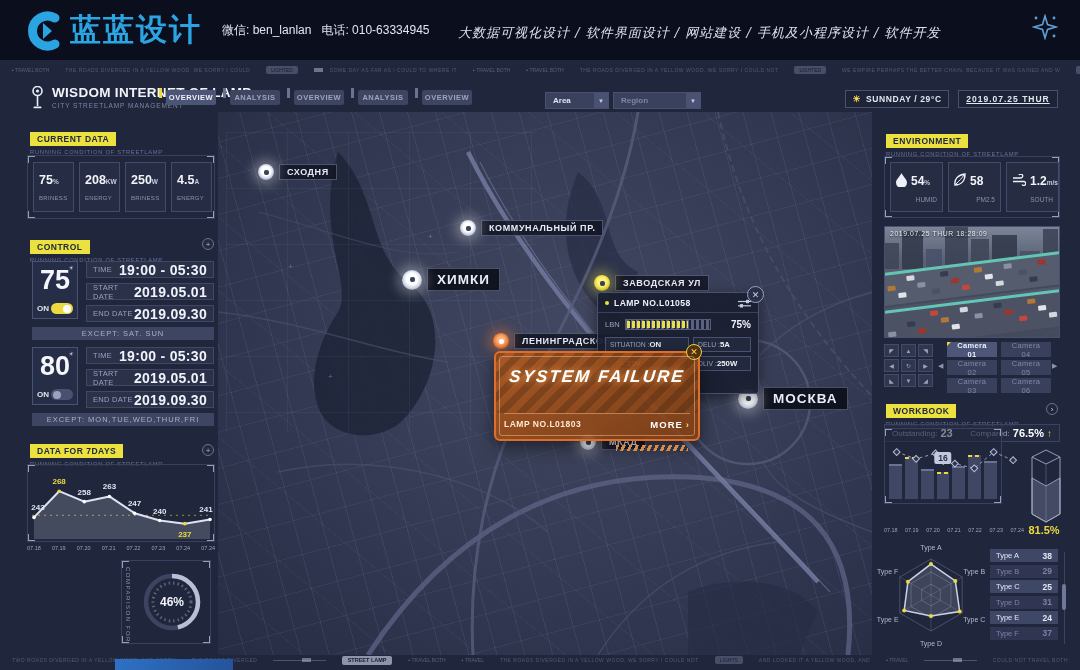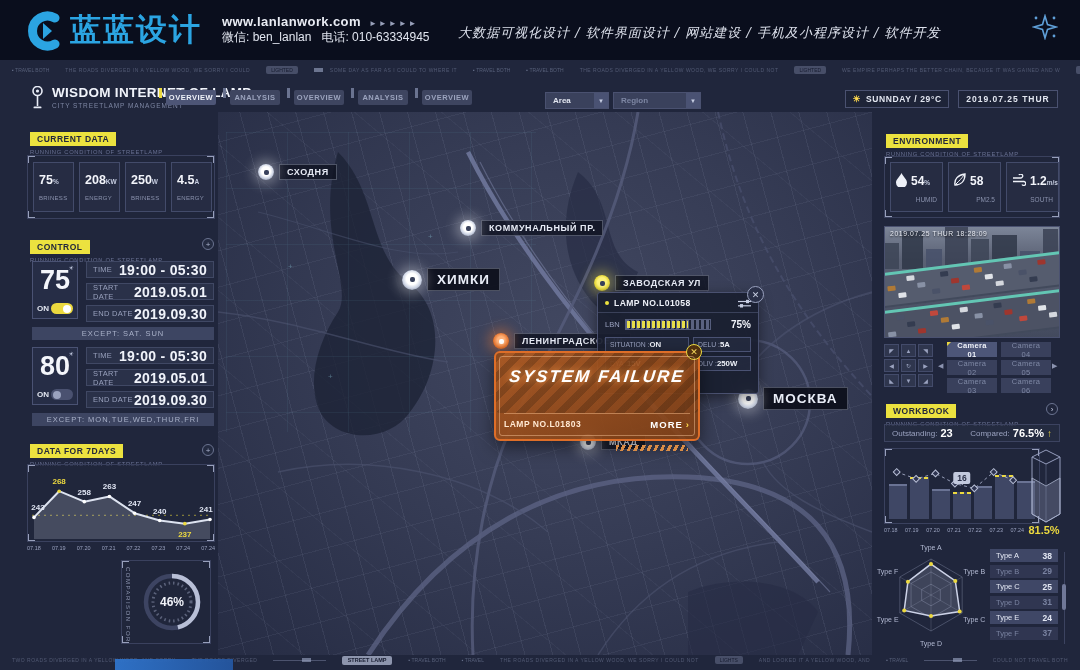--- a/index.html
+++ b/index.html
@@ -37,21 +37,21 @@
   .tab::before{content:"";position:absolute;left:-7px;top:-2px;width:3px;height:10px;background:#6a7390;}
   .tab.active{background:#4d5576;color:#eef1f8;}
   .tab.active::before{background:#ecd93f;}
   .sel{position:absolute;top:92px;height:17px;background:#3a415c;border:1px solid #4a5170;display:flex;align-items:center;font-size:8px;font-weight:bold;color:#e2e6f0;padding-left:7px;box-sizing:border-box;}
   .sel .arr{position:absolute;right:0;top:0;bottom:0;width:14px;background:#4a5273;display:flex;align-items:center;justify-content:center;color:#c6cde2;font-size:6px;}
   #sel-area{left:545px;width:64px;}
   #sel-region{left:613px;width:88px;color:#7d86a3;}
   .chipbar{position:absolute;top:90px;height:18px;border:1px solid #4a5170;background:rgba(28,33,52,.5);display:flex;align-items:center;justify-content:center;font-size:8.5px;font-weight:bold;color:#e2e6f0;letter-spacing:.6px;box-sizing:border-box;}
   #weather-chip{left:845px;width:104px;}
   #weather-chip .sun{color:#ffd94d;margin-right:5px;font-size:9px;}
-  #date-chip{left:958px;width:100px;letter-spacing:1px;}
+  #date-chip{left:958px;width:100px;letter-spacing:1px;text-decoration:underline;}
   
   .chip{display:inline-block;background:#ece23f;color:#23283c;font-size:8.5px;font-weight:800;padding:2px 7px;letter-spacing:.5px;}
   .psub{font-size:5.8px;color:#687092;letter-spacing:.7px;margin-top:3px;}
   .pbox{border:1px solid #3a415e;background:rgba(33,39,59,.55);box-sizing:border-box;}
   .corn{background-image:linear-gradient(#98a0bc,#98a0bc),linear-gradient(#98a0bc,#98a0bc),linear-gradient(#98a0bc,#98a0bc),linear-gradient(#98a0bc,#98a0bc),linear-gradient(#98a0bc,#98a0bc),linear-gradient(#98a0bc,#98a0bc),linear-gradient(#98a0bc,#98a0bc),linear-gradient(#98a0bc,#98a0bc);background-position:0 0,0 0,100% 0,100% 0,0 100%,0 100%,100% 100%,100% 100%;background-size:7px 1px,1px 7px,7px 1px,1px 7px,7px 1px,1px 7px,7px 1px,1px 7px;background-repeat:no-repeat;}
   .plus-btn{position:absolute;width:12px;height:12px;border:1px solid #6a7390;border-radius:50%;color:#aab2cc;font-size:8px;display:flex;align-items:center;justify-content:center;box-sizing:border-box;background:rgba(40,46,68,.6);}
   
   .stat-tiles{position:absolute;left:33px;top:162px;display:flex;gap:5px;}
   .stat-tile{width:41px;height:50px;border:1px solid #434b6a;background:rgba(44,50,74,.55);box-sizing:border-box;padding:7px 0 0 5px;}
   .stat-val{font-size:12.5px;font-weight:800;color:#f2f4fa;}
@@ -143,21 +143,21 @@
   .cam-btn{position:relative;background:#39405c;color:#7f88a5;font-size:7.5px;display:flex;align-items:center;justify-content:center;border:none;letter-spacing:.3px;}
   .cam-btn.active{background:#4d5678;color:#eef1f8;font-weight:bold;}
   .cam-btn.active::before{content:"";position:absolute;left:0;top:0;border-left:4px solid #ecd93f;border-bottom:4px solid transparent;}
   .cam-chev{position:absolute;top:362px;color:#8b93af;font-size:7px;background:none;border:none;padding:0;}
   
   .wb-stats{position:absolute;left:884px;top:424px;width:176px;height:18px;border:1px solid #3c4360;background:rgba(40,46,66,.6);box-sizing:border-box;display:flex;align-items:center;padding:0 7px;}
   .wb-stats .lab{font-size:8px;color:#9aa2bf;}
   .wb-stats .val{font-size:11px;font-weight:800;color:#ffffff;margin-left:3px;}
   .wb-stats .right{margin-left:auto;display:flex;align-items:center;}
   .wb-up{color:#ecd93f;font-weight:800;font-size:10px;margin-left:3px;}
-  #wb-chart{position:absolute;left:884px;top:448px;width:156px;height:76px;}
+  #wb-chart{position:absolute;left:884px;top:428px;width:118px;height:76px;}
   #wb-bars{position:absolute;inset:4px;display:flex;align-items:flex-end;gap:3px;}
   .wb-col{flex:1;position:relative;height:100%;display:flex;align-items:flex-end;}
   .wb-bar{width:100%;background:#3f4765;border-top:2px solid #6a7394;box-sizing:border-box;}
   .wb-bar.ydash{border-top:none;background-image:repeating-linear-gradient(90deg,#ecd93f 0 4px,transparent 4px 7px);background-size:100% 2px;background-repeat:no-repeat;background-color:#3f4765;}
   .wb-tip{position:absolute;left:50%;transform:translateX(-50%);background:#c2c9dd;color:#2a3048;font-size:8.5px;font-weight:800;padding:1px 4px;border-radius:2px;z-index:2;}
   .wb-tip::after{content:"";position:absolute;left:50%;bottom:-4px;margin-left:-3px;border:3px solid transparent;border-top-color:#c2c9dd;}
   #wb-line{position:absolute;inset:0;}
   #wb-labels{position:absolute;left:884px;top:527px;width:140px;display:flex;justify-content:space-between;}
   #wb-labels span{font-size:5.4px;color:#9aa2bf;}
   .wb-cube{position:absolute;left:1030px;top:448px;}
@@ -182,21 +182,20 @@
 
   <div class="banner">
     <div class="logo-wrap">
       <svg width="40" height="40" viewBox="0 0 40 40">
         <path d="M33 7 A15 15 0 1 0 33 33" stroke="#2ba4e2" stroke-width="9" fill="none" stroke-linecap="round"></path>
         <path d="M21 12 L30 20 L21 28 Z" fill="#2ba4e2"></path>
       </svg>
       <span class="logo-text">蓝蓝设计</span>
     </div>
     <div class="site-block">
-      <div class="site-line1"><span>www.lanlanwork.com</span><span class="arrows">►►►►►</span></div>
       <div class="site-line2"><span>微信: ben_lanlan</span>&nbsp;&nbsp;&nbsp;<span>电话: 010-63334945</span></div>
     </div>
     <div class="services">大数据可视化设计 / 软件界面设计 / 网站建设 / 手机及小程序设计 / 软件开发</div>
     <div class="collect">
       <svg width="26" height="26" viewBox="0 0 26 26">
         <path d="M13 2 L15.5 10.5 L24 13 L15.5 15.5 L13 24 L10.5 15.5 L2 13 L10.5 10.5 Z" fill="none" stroke="#5f9fd8" stroke-width="1.6"></path>
         <circle cx="4" cy="4" r="1.4" fill="#5f9fd8"></circle>
           <circle cx="22" cy="4" r="1.4" fill="#5f9fd8"></circle>
           <circle cx="22" cy="22" r="1.4" fill="#5f9fd8"></circle>
       </svg>

